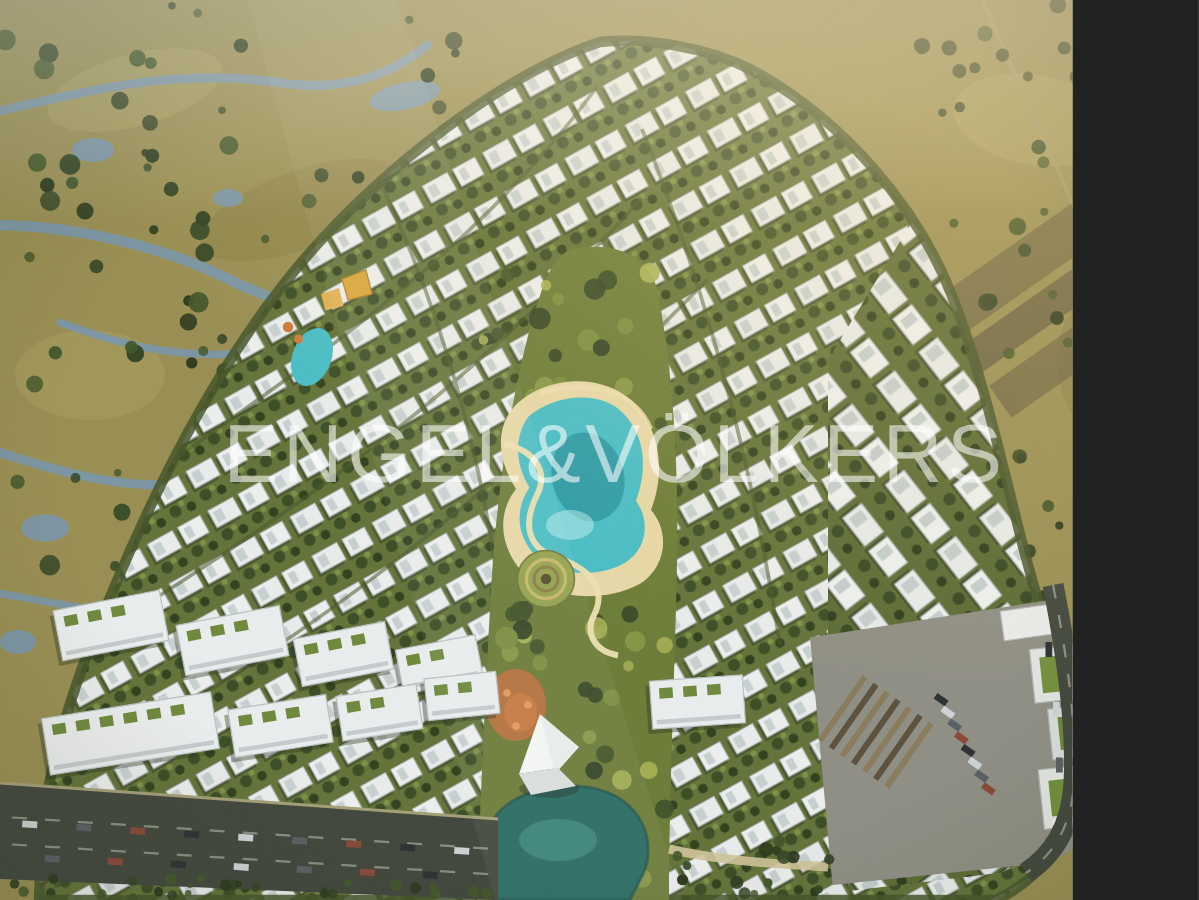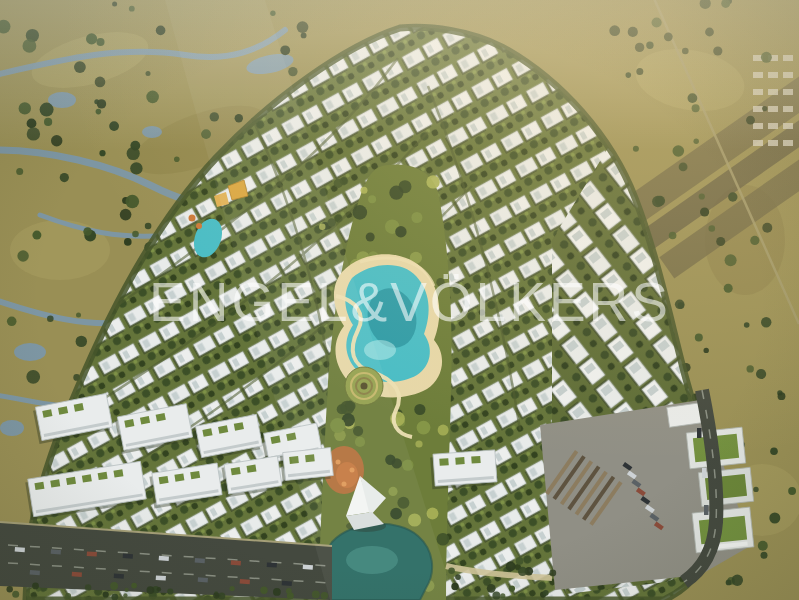--- a/index.html
+++ b/index.html
@@ -1,16 +1,16 @@
 <!DOCTYPE html>
 <html><head>
 <meta charset="utf-8">
 <style>
   html,body{margin:0;padding:0;background:#222;}
-  .scene{position:relative;width:799px;height:600px;overflow:hidden;background:#978d53;
+  .scene{position:relative;width:715px;height:600px;overflow:hidden;background:#978d53;
          font-family:"Liberation Sans", sans-serif;}
   svg{display:block;}
   text.wm{font-family:"Liberation Sans", sans-serif;}
 </style>
 </head>
 <body>
 
 <div class="scene">
 <svg width="799" height="600" viewBox="0 0 799 600">
   <defs>

